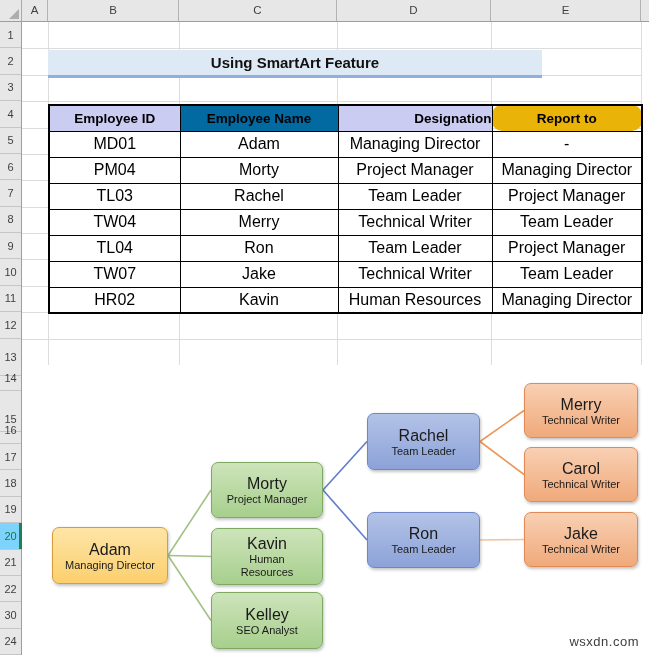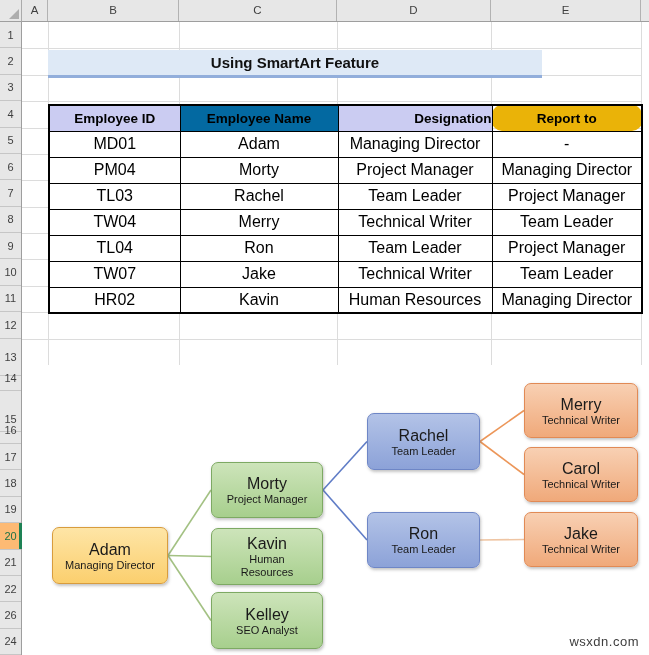--- a/index.html
+++ b/index.html
@@ -15,21 +15,21 @@
   .corner { position:absolute; left:0; top:0; width:22px; height:22px;
             background:#E7E7E7; border-right:1px solid #ABABAB; border-bottom:1px solid #9E9E9E; z-index:6; }
   .corner .tri { position:absolute; right:2px; bottom:2px; width:0; height:0;
                  border-style:solid; border-width:0 0 10px 10px;
                  border-color:transparent transparent #ADADAD transparent; }
   .col-cell { position:absolute; top:0; height:21px; line-height:21px; text-align:center;
               font-size:11.5px; color:#3F3F3F; border-right:1px solid #B2B2B2; }
   .row-cell { position:absolute; left:0; width:21px; text-align:center;
               font-size:11px; color:#3F3F3F; border-bottom:1px solid #C6C6C6;
               display:flex; align-items:center; justify-content:center; }
-  .row-cell.selected { background:#fdba74; color:#1F7246;text-align:right; }
+  .row-cell.selected { background:#7dd3fc; color:#1F7246;text-align:right; }
   .row-cell.selected::after { content:""; position:absolute; right:-1px; top:0; bottom:0;
                               width:3px; background:#1E8255; }
 
   
   .gl-v { position:absolute; width:1px; background:#DCDCDC; z-index:1; }
   .gl-h { position:absolute; height:1px; background:#DCDCDC; z-index:1; }
 
   
   .title-cell { position:absolute; left:48px; top:50px; width:494px; height:28px;
                 background:#DEE9F6; border-bottom:3px solid #92AEDB; z-index:2;
@@ -223,21 +223,21 @@
       <div class="row-cell" style="top: 316.5px; height: 37px;">13</div>
       <div class="row-cell" style="top: 342.875px; height: 26.375px;">14</div>
       <div class="row-cell" style="top: 376px; height: 26.375px; margin-top: 8px;">15</div>
       <div class="row-cell" style="top: 395.625px; height: 26.375px;">16</div>
       <div class="row-cell" style="top: 422px; height: 26.375px;">17</div>
       <div class="row-cell" style="top: 448.375px; height: 26.375px;">18</div>
       <div class="row-cell" style="top: 474.75px; height: 26.375px;">19</div>
       <div class="row-cell selected" style="top: 501.125px; height: 26.375px;">20</div>
       <div class="row-cell" style="top: 527.5px; height: 26.375px;">21</div>
       <div class="row-cell" style="top: 553.875px; height: 26.375px;">22</div>
-      <div class="row-cell" style="top: 580.25px; height: 26.375px;">26</div>
+      <div class="row-cell" style="top: 580.25px; height: 26.375px;">30</div>
       <div class="row-cell" style="top: 606.625px; height: 26.375px;">24</div>
     </div>
   <div class="corner">
     <div class="tri"></div>
   </div>
 
   <div class="watermark">wsxdn.com</div>
 </div>
 
 </body></html>

